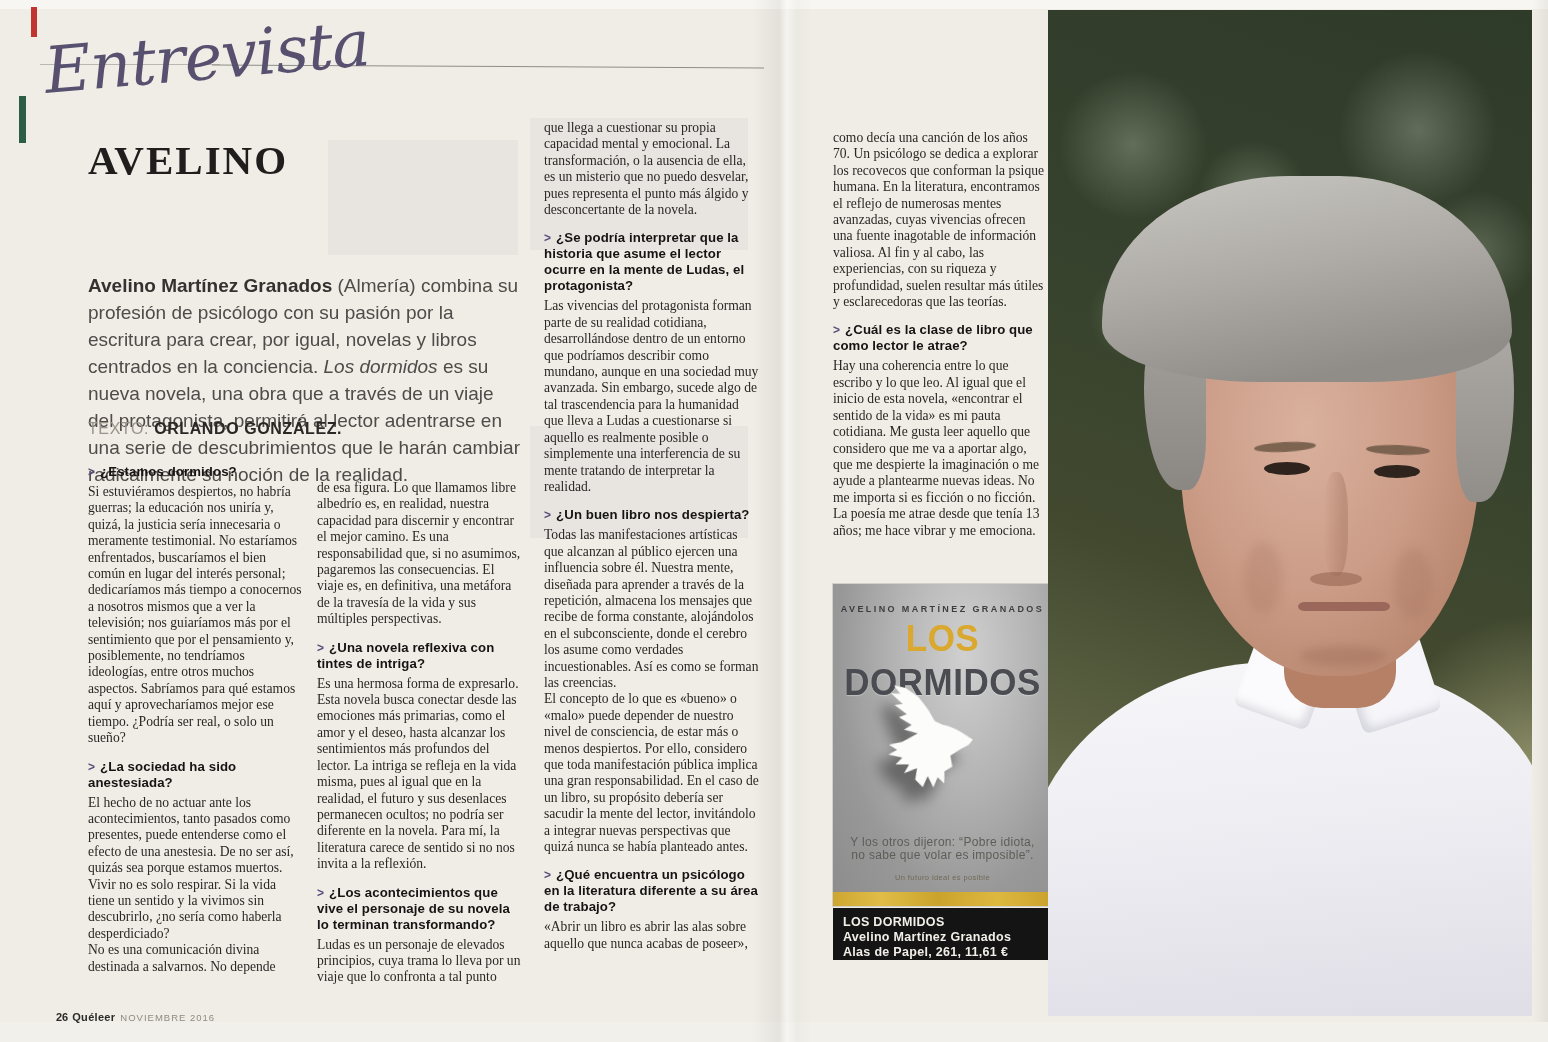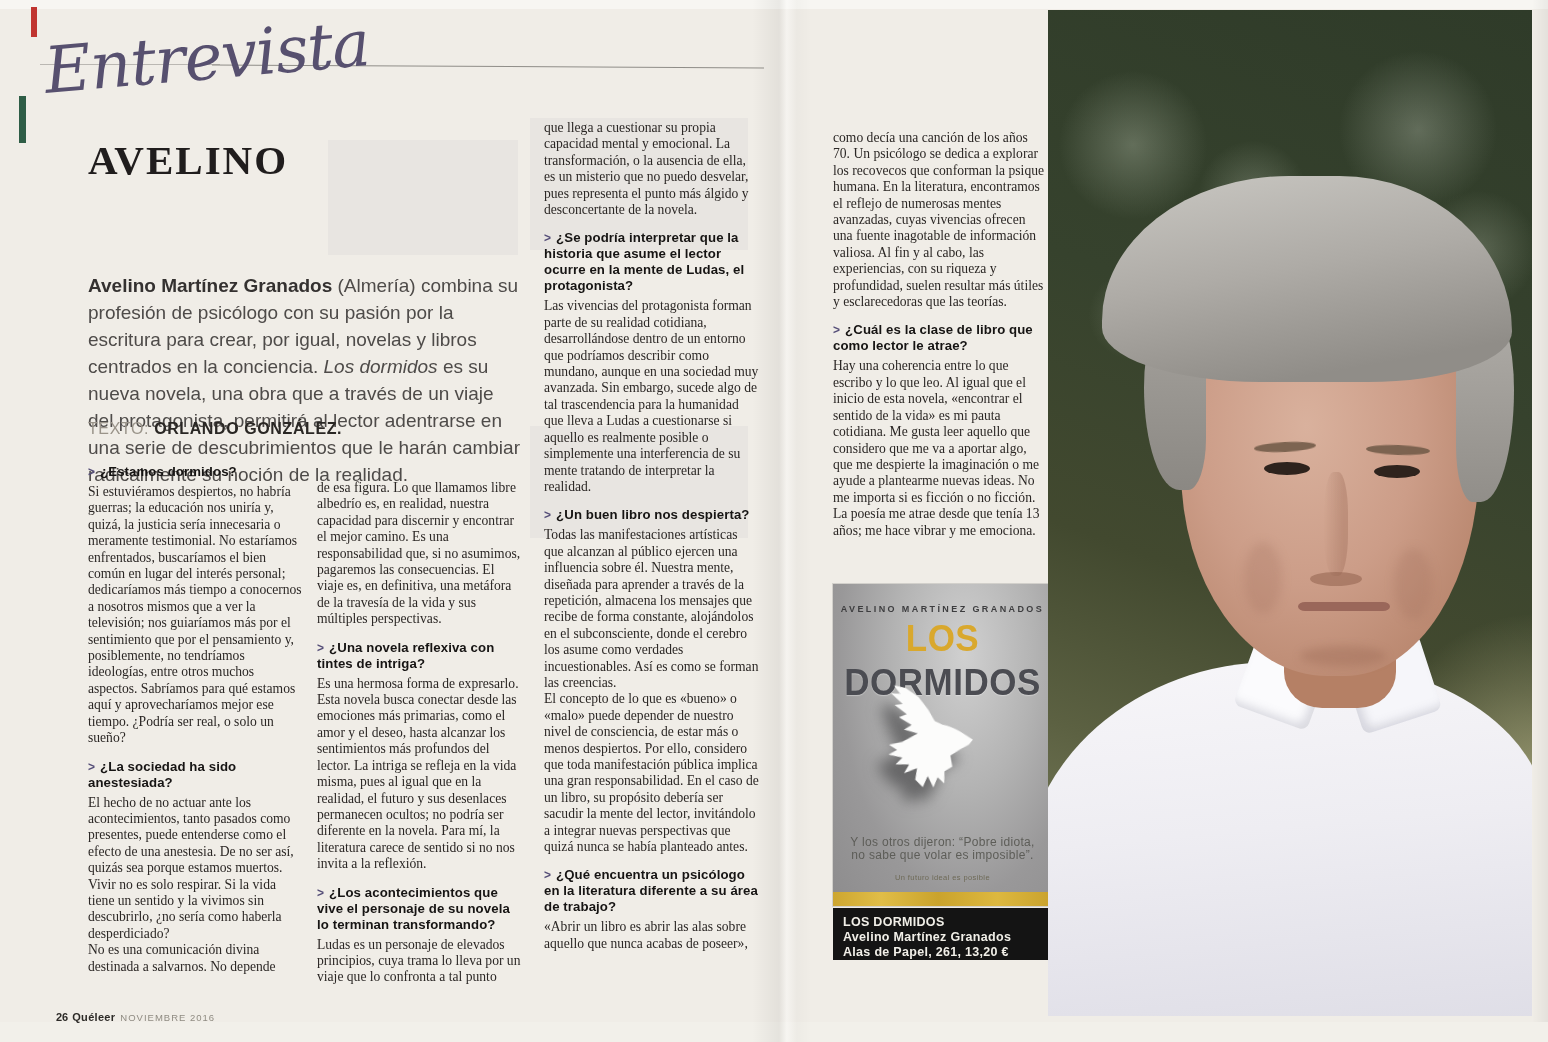--- a/index.html
+++ b/index.html
@@ -197,21 +197,21 @@
       <div>Y los otros dijeron: “Pobre idiota,</div>
       <div>no sabe que volar es imposible”.</div>
     </div>
     <div class="book-tagline">Un futuro ideal es posible</div>
     <div class="book-band"></div>
   </div>
 
   <div class="caption">
     <div>LOS DORMIDOS</div>
     <div>Avelino Martínez Granados</div>
-    <div>Alas de Papel, 261, 13,20 €</div>
+    <div>Alas de Papel, 261, 11,61 €</div>
   </div>
 
   <div class="footer">
     <span class="pn">26</span><span class="mag">Quéleer</span><span class="iss">NOVIEMBRE 2016</span>
   </div>
 
   <div class="photo">
     <div class="bokeh bk1"></div>
     <div class="bokeh bk2"></div>
     <div class="bokeh bk3"></div>

